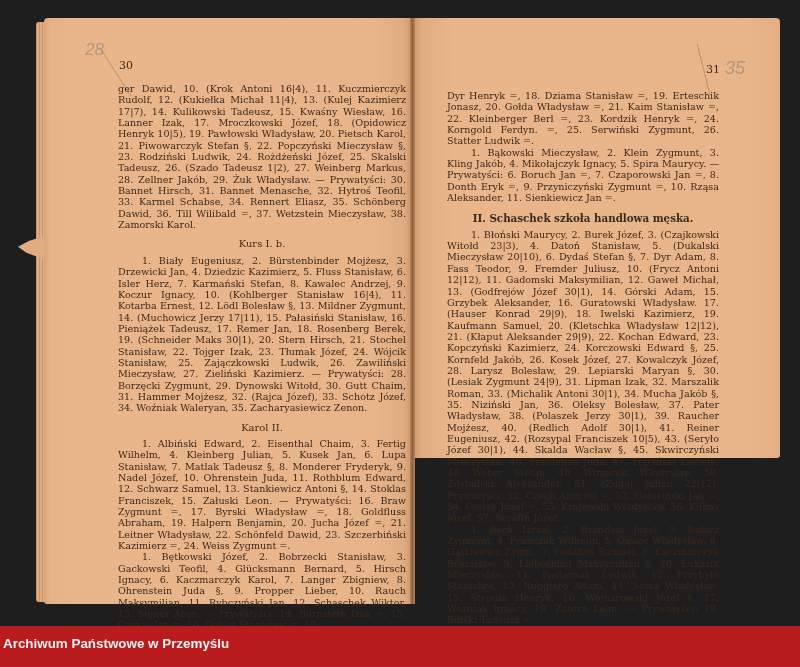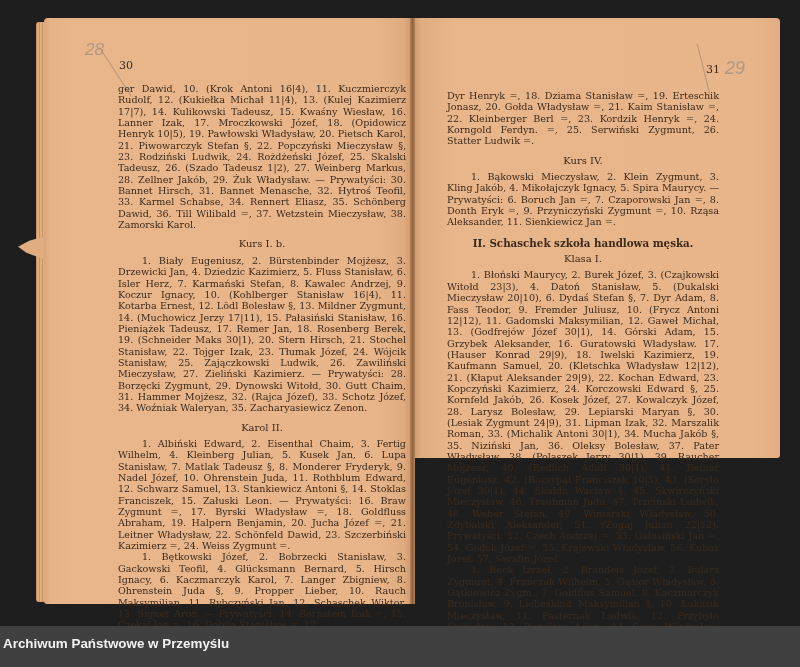--- a/index.html
+++ b/index.html
@@ -16,21 +16,21 @@
     clip-path:polygon(100% 0,40% 20%,0 45%,30% 70%,100% 100%);}
   .gutter{position:absolute;left:410px;top:18px;width:5px;height:586px;background:linear-gradient(90deg,#b98356,#8e6341,#b98356);}
   .pagenum{position:absolute;font-size:11px;color:#3b2a1c;}
   .col{position:absolute;font-size:9.6px;line-height:11.35px;text-align:justify;}
   .col p{margin:0;text-indent:0;}
   .col p.ind{text-indent:24px;}
   .heading{text-align:center;margin:8px 0 5px 0 !important;font-size:10px;}
   .heading.bold{font-weight:bold;font-size:10.3px;margin:10px 0 4px 0 !important;}
   .pencil{position:absolute;font-family:Liberation Sans, sans-serif;color:#9c8a7c;font-style:italic;opacity:.7;}
   .pencil-line{position:absolute;width:1px;background:#8c7a6a;opacity:.55;}
-  .footer{position:absolute;left:0;top:626px;width:800px;height:41px;background:#404040;}
+  .footer{position:absolute;left:0;top:626px;width:800px;height:41px;background:#b91c1c;}
   .footer span{position:absolute;left:3px;top:10px;color:#f2f2f2;font-family:"Liberation Sans",sans-serif;font-weight:bold;font-size:13.4px;}
 </style>
 </head>
 <body>
 
 <div class="scan">
   <div class="edges"></div>
   <div class="tear"></div>
 
   <div class="page page-left">
@@ -47,31 +47,29 @@
       <p class="heading">Karol II.</p>
       <p class="ind">1. Albiński Edward, 2. Eisenthal Chaim, 3. Fertig Wilhelm, 4. Kleinberg Julian, 5. Kusek Jan, 6. Lupa Stanisław, 7. Matlak Tadeusz §, 8. Monderer Fryderyk, 9. Nadel Józef, 10. Ohrenstein Juda, 11. Rothblum Edward, 12. Schwarz Samuel, 13. Stankiewicz Antoni §, 14. Stoklas Franciszek, 15. Załuski Leon. — Prywatyści: 16. Braw Zygmunt =, 17. Byrski Władysław =, 18. Goldfluss Abraham, 19. Halpern Benjamin, 20. Jucha Józef =, 21. Leitner Władysław, 22. Schönfeld Dawid, 23. Szczerbiński Kazimierz =, 24. Weiss Zygmunt =.</p>
 
       <p class="ind">1. Bętkowski Józef, 2. Bobrzecki Stanisław, 3. Gackowski Teofil, 4. Glücksmann Bernard, 5. Hirsch Ignacy, 6. Kaczmarczyk Karol, 7. Langer Zbigniew, 8. Ohrenstein Juda §, 9. Propper Lieber, 10. Rauch Maksymilian, 11. Rybczyński Jan, 12. Schaschek Wiktor, 13. Signer Aron. — Prywatyści: 14. Bornstein Izak =, 15. Czekaj Jan =, 16. Dobija Stanisław =, 17.</p>
     </div>
   </div>
 
   <div class="page page-right">
     <div class="pagenum" style="left:293px;top:45px;">31</div>
     <div class="pencil-line" style="left:290px;top:25px;height:52px;transform:rotate(-14deg);"></div>
-    <div class="pencil" style="left:312px;top:40px;font-size:18px;">29</div>
+    <div class="pencil" style="left:312px;top:40px;font-size:18px;">35</div>
 
     <div class="col" style="left:34px;top:72px;width:272px;">
       <p>Dyr Henryk =, 18. Dziama Stanisław =, 19. Erteschik Jonasz, 20. Gołda Władysław =, 21. Kaim Stanisław =, 22. Kleinberger Berl =, 23. Kordzik Henryk =, 24. Korngold Ferdyn. =, 25. Serwiński Zygmunt, 26. Statter Ludwik =.</p>
 
-      <p class="heading">Kurs IV.</p>
       <p class="ind">1. Bąkowski Mieczysław, 2. Klein Zygmunt, 3. Kling Jakób, 4. Mikołajczyk Ignacy, 5. Spira Maurycy. — Prywatyści: 6. Boruch Jan =, 7. Czaporowski Jan =, 8. Donth Eryk =, 9. Przyniczyński Zygmunt =, 10. Rząsa Aleksander, 11. Sienkiewicz Jan =.</p>
 
       <p class="heading bold">II. Schaschek szkoła handlowa męska.</p>
 
-      <p class="heading" style="margin-top:2px !important;">Klasa I.</p>
       <p class="ind">1. Błoński Maurycy, 2. Burek Józef, 3. (Czajkowski Witołd 23|3), 4. Datoń Stanisław, 5. (Dukalski Mieczysław 20|10), 6. Dydaś Stefan §, 7. Dyr Adam, 8. Fass Teodor, 9. Fremder Juliusz, 10. (Frycz Antoni 12|12), 11. Gadomski Maksymilian, 12. Gaweł Michał, 13. (Godfrejów Józef 30|1), 14. Górski Adam, 15. Grzybek Aleksander, 16. Guratowski Władysław. 17. (Hauser Konrad 29|9), 18. Iwelski Kazimierz, 19. Kaufmann Samuel, 20. (Kletschka Władysław 12|12), 21. (Kłaput Aleksander 29|9), 22. Kochan Edward, 23. Kopczyński Kazimierz, 24. Korczowski Edward §, 25. Kornfeld Jakób, 26. Kosek Józef, 27. Kowalczyk Józef, 28. Larysz Bolesław, 29. Lepiarski Maryan §, 30. (Lesiak Zygmunt 24|9), 31. Lipman Izak, 32. Marszalik Roman, 33. (Michalik Antoni 30|1), 34. Mucha Jakób §, 35. Niziński Jan, 36. Oleksy Bolesław, 37. Pater Władysław, 38. (Polaszek Jerzy 30|1), 39. Raucher Mojżesz, 40. (Redlich Adolf 30|1), 41. Reiner Eugeniusz, 42. (Rozsypal Franciszek 10|5), 43. (Seryło Józef 30|1), 44. Skalda Wacław §, 45. Skwirczyński Mieczysław, 46. Traubman Juda, 47. Trzciński Ludwik, 48. Weber Stefan, 49. Winiarski Władysław, 50. Zdybalski Aleksander, 51. (Zugaj Julian 22|12). Prywatyści: 52. Czech Andrzej =, 53. Gałosiński Jan =, 54. Godek Józef =, 55. Krajewski Władysław, 56. Kubas Józef, 57. Serafin Józef.</p>
 
       <p class="ind">1. Beck Izrael, 2. Brandeis Józef, 3. Bularz Zygmunt, 4. Franczak Wilhelm, 5. Gąsior Władysław, 6. Gątkiewicz Zygm., 7. Goldflus Samuel, 8. Kaczmarczyk Bronisław, 9. Liebeskind Maksymilian §, 10. Łukasik Mieczysław, 11. Pasternak Ludwik, 12. Przybyło Stanisław, 13. Ruggiero Adam, 14. Sowa Władysław, 15. Stypuła Henryk, 16. Wojnarowski Józef §, 17. Woźniak Ignacy, 18. Zatora Leon. — Prywatyści: 19. Biński Tadeusz =,</p>
     </div>
   </div>
 
   <div class="gutter"></div>
 </div>
 
 <div class="footer">

